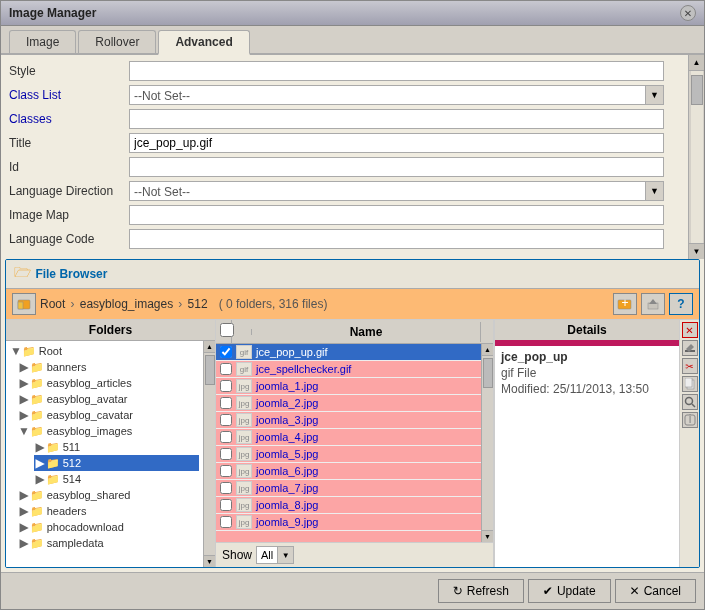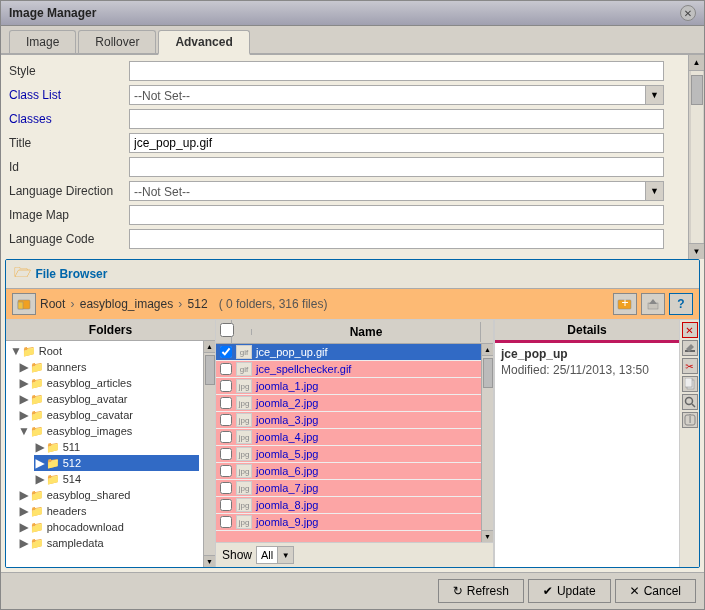--- a/index.html
+++ b/index.html
@@ -238,21 +238,21 @@
       width: 185px;
       border-left: 1px solid #ccc;
       display: flex;
       flex-direction: column;
       overflow: hidden;
     }
     .details-header {
       background: #d4d0c8;
       padding: 3px 6px;
       font-weight: bold;
-      border-bottom: 3px solid #be185d;
+      border-bottom: 6px solid #be185d;
       text-align: center;
     }
     .details-content {
       flex: 1;
       background: white;
       padding: 4px 6px;
       font-size: 11px;
       position: relative;
     }
     .details-name { font-weight: bold; color: #333; margin-bottom: 2px; }
@@ -643,20 +643,21 @@
               <div class="show-select-btn">▼</div>
             </div>
           </div>
         </div>
 
         <div style="display:flex;border-left:1px solid #ccc;">
           <div class="details-pane">
             <div class="details-header">Details</div>
             <div class="details-content">
               <div class="details-name">jce_pop_up</div>
+              <div class="details-type">gif File</div>
               <div class="details-modified">Modified: 25/11/2013, 13:50</div>
             </div>
           </div>
 
           <div class="details-actions">
             <div class="action-btn" style="color:#cc0000;border:1px solid #cc0000;">✕</div>
             <div class="action-btn">
               <svg width="12" height="12" viewBox="0 0 12 12">
                   <rect x="1" y="8" width="10" height="2" fill="#666"></rect>
                   <path d="M2 7 L7 2 L10 5 L5 10Z" fill="#888"></path>

